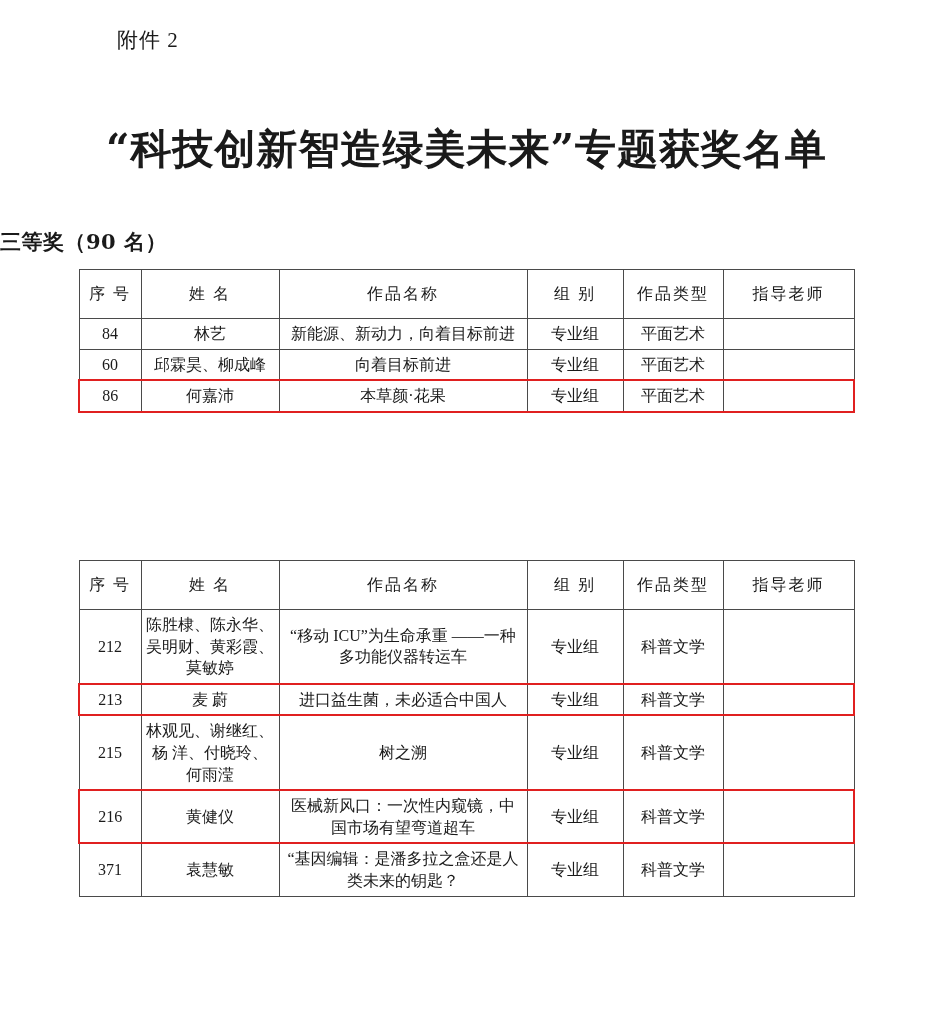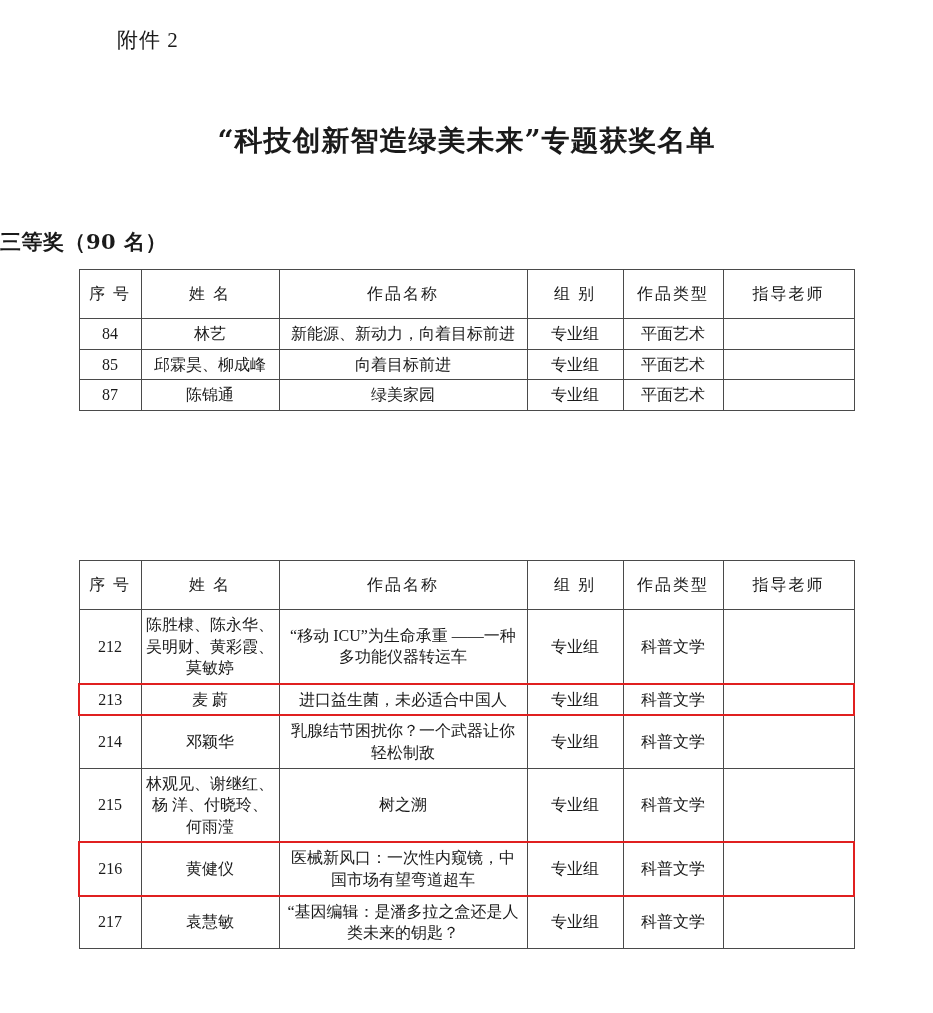--- a/index.html
+++ b/index.html
@@ -29,21 +29,21 @@
     font-size: 21px;
     letter-spacing: 1px;
     font-family: "Liberation Serif", "DejaVu Serif", serif;
   }
   .doc-title {
     position: absolute;
     left: 0;
     right: 0;
     top: 122px;
     text-align: center;
-    font-size: 28px;
+    font-size: 41px;
     font-weight: bold;
     letter-spacing: 1px;
     font-family: "DejaVu Serif", "Liberation Serif", serif;
   }
   .section {
     position: absolute;
     left: 0;
     right: 0;
   }
   .section-heading {
@@ -136,31 +136,31 @@
         <tbody id="tbody-0">
             <tr>
               <td class="cell-no">84</td>
               <td class="cell-name">林艺</td>
               <td class="cell-work">新能源、新动力，向着目标前进</td>
               <td class="cell-group">专业组</td>
               <td class="cell-type">平面艺术</td>
               <td class="cell-mentor"></td>
             </tr>
             <tr>
-              <td class="cell-no">85</td>
+              <td class="cell-no">60</td>
               <td class="cell-name">邱霖昊、柳成峰</td>
               <td class="cell-work">向着目标前进</td>
               <td class="cell-group">专业组</td>
               <td class="cell-type">平面艺术</td>
               <td class="cell-mentor"></td>
             </tr>
-            <tr>
-              <td class="cell-no">87</td>
-              <td class="cell-name">陈锦通</td>
-              <td class="cell-work">绿美家园</td>
+            <tr class="highlight">
+              <td class="cell-no">86</td>
+              <td class="cell-name">何嘉沛</td>
+              <td class="cell-work">本草颜·花果</td>
               <td class="cell-group">专业组</td>
               <td class="cell-type">平面艺术</td>
               <td class="cell-mentor"></td>
             </tr>
           </tbody>
       </table>
     </div>
   </div>
 
   <div class="section" id="section-1" style="top: 560px;">
@@ -195,45 +195,37 @@
             </tr>
             <tr class="highlight">
               <td class="cell-no">213</td>
               <td class="cell-name">麦 蔚</td>
               <td class="cell-work">进口益生菌，未必适合中国人</td>
               <td class="cell-group">专业组</td>
               <td class="cell-type">科普文学</td>
               <td class="cell-mentor"></td>
             </tr>
             <tr>
-              <td class="cell-no">214</td>
-              <td class="cell-name">邓颖华</td>
-              <td class="cell-work">乳腺结节困扰你？一个武器让你轻松制敌</td>
-              <td class="cell-group">专业组</td>
-              <td class="cell-type">科普文学</td>
-              <td class="cell-mentor"></td>
-            </tr>
-            <tr>
               <td class="cell-no">215</td>
               <td class="cell-name">林观见、谢继红、杨 洋、付晓玲、何雨滢</td>
               <td class="cell-work">树之溯</td>
               <td class="cell-group">专业组</td>
               <td class="cell-type">科普文学</td>
               <td class="cell-mentor"></td>
             </tr>
             <tr class="highlight">
               <td class="cell-no">216</td>
               <td class="cell-name">黄健仪</td>
               <td class="cell-work">医械新风口：一次性内窥镜，中国市场有望弯道超车</td>
               <td class="cell-group">专业组</td>
               <td class="cell-type">科普文学</td>
               <td class="cell-mentor"></td>
             </tr>
             <tr>
-              <td class="cell-no">217</td>
+              <td class="cell-no">371</td>
               <td class="cell-name">袁慧敏</td>
               <td class="cell-work">“基因编辑：是潘多拉之盒还是人类未来的钥匙？</td>
               <td class="cell-group">专业组</td>
               <td class="cell-type">科普文学</td>
               <td class="cell-mentor"></td>
             </tr>
           </tbody>
       </table>
     </div>
   </div>

